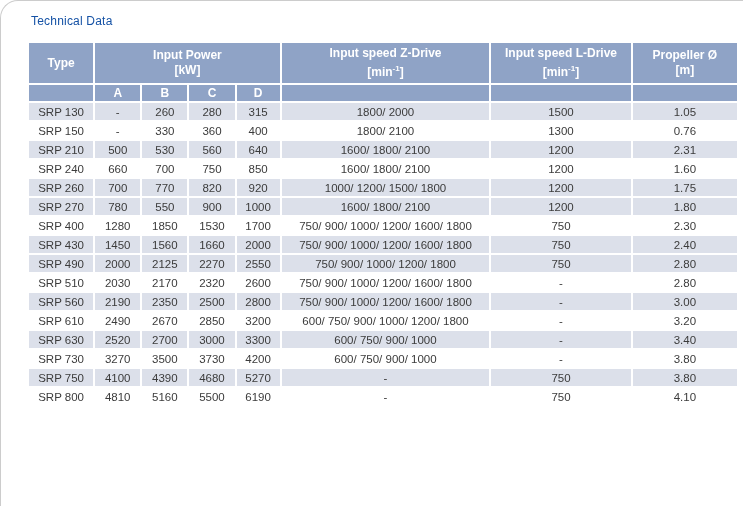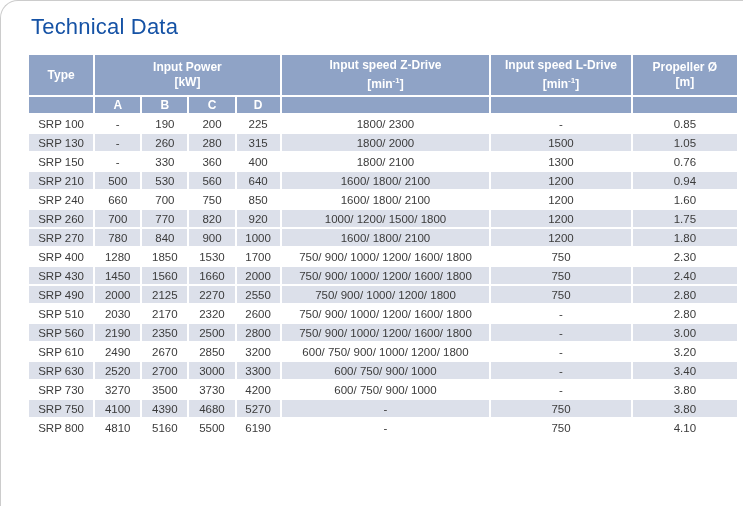--- a/index.html
+++ b/index.html
@@ -11,21 +11,21 @@
     overflow:hidden;
   }
   .frame {
     width:743px; height:506px;
     border-top:1px solid #cccccc;
     border-left:1px solid #cccccc;
     border-top-left-radius:18px;
   }
   .page-title {
     margin:13px 0 0 30px;
-    font-size:22px;
+    font-size:12px;
     font-weight:400;
     color:var(--title, #1552a5);
     letter-spacing:0.2px;
   }
   table.tech {
     margin:13px 0 12px 26px;
     border-collapse:separate;
     border-spacing:2px;
     table-layout:fixed;
     width:712px;
@@ -102,30 +102,20 @@
         <th>A</th>
         <th>B</th>
         <th>C</th>
         <th>D</th>
         <th></th>
         <th></th>
         <th></th>
       </tr>
     </thead>
     <tbody>
-        <tr>
-          <td class="col-type">SRP 100</td>
-          <td>-</td>
-          <td>190</td>
-          <td>200</td>
-          <td>225</td>
-          <td>1800/ 2300</td>
-          <td>-</td>
-          <td>0.85</td>
-        </tr>
         <tr class="alt">
           <td class="col-type">SRP 130</td>
           <td>-</td>
           <td>260</td>
           <td>280</td>
           <td>315</td>
           <td>1800/ 2000</td>
           <td>1500</td>
           <td>1.05</td>
         </tr>
@@ -140,21 +130,21 @@
           <td>0.76</td>
         </tr>
         <tr class="alt">
           <td class="col-type">SRP 210</td>
           <td>500</td>
           <td>530</td>
           <td>560</td>
           <td>640</td>
           <td>1600/ 1800/ 2100</td>
           <td>1200</td>
-          <td>0.94</td>
+          <td>2.31</td>
         </tr>
         <tr>
           <td class="col-type">SRP 240</td>
           <td>660</td>
           <td>700</td>
           <td>750</td>
           <td>850</td>
           <td>1600/ 1800/ 2100</td>
           <td>1200</td>
           <td>1.60</td>
@@ -165,21 +155,21 @@
           <td>770</td>
           <td>820</td>
           <td>920</td>
           <td>1000/ 1200/ 1500/ 1800</td>
           <td>1200</td>
           <td>1.75</td>
         </tr>
         <tr class="alt">
           <td class="col-type">SRP 270</td>
           <td>780</td>
-          <td>840</td>
+          <td>550</td>
           <td>900</td>
           <td>1000</td>
           <td>1600/ 1800/ 2100</td>
           <td>1200</td>
           <td>1.80</td>
         </tr>
         <tr>
           <td class="col-type">SRP 400</td>
           <td>1280</td>
           <td>1850</td>

